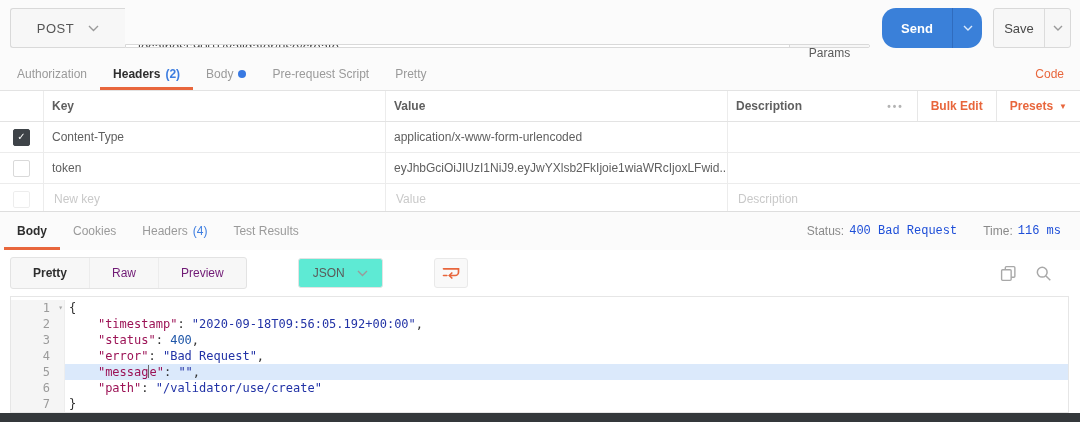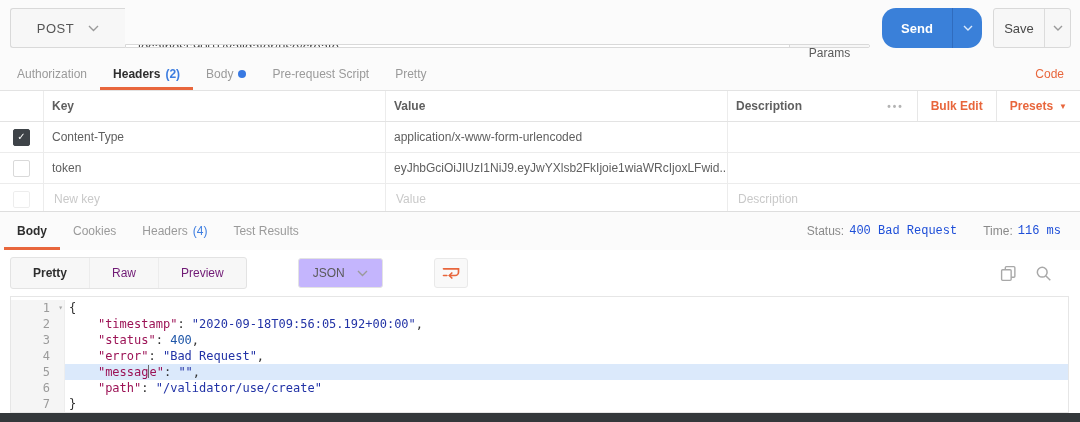--- a/index.html
+++ b/index.html
@@ -68,21 +68,21 @@
   .resp-meta{margin-left:auto;display:flex;align-items:center;gap:26px;padding-right:19px;}
   .meta-item{color:#8a8a8a;display:flex;gap:5px;}
   .meta-item .mv{color:#1d4ed8;font-family:Liberation Mono, monospace;}
 
   .resp-toolbar{position:absolute;top:250px;left:0;right:8px;height:46px;display:flex;align-items:center;
        padding:0 20px 0 10px;box-sizing:border-box;background:#fff;gap:37px;}
   .seg-group{display:flex;height:30px;border:1px solid #e3e3e3;border-radius:3px;background:#f7f7f7;overflow:hidden;}
   .seg{display:flex;align-items:center;padding:0 22px;color:#701a75;cursor:pointer;border-left:1px solid #ececec;}
   .seg:first-child{border-left:none;}
   .seg.active{color:#2e2e2e;font-weight:700;}
-  .json-select{margin-left:14px;height:30px;border:1px solid #e3e3e3;border-radius:3px;background:#c4b5fd;
+  .json-select{margin-left:14px;height:30px;border:1px solid #e3e3e3;border-radius:3px;background:#5eead4;
        display:flex;align-items:center;gap:12px;padding:0 14px;color:#5a5a5a;cursor:pointer;box-sizing:border-box;}
   .wrap-btn{margin-left:14px;width:34px;height:30px;border:1px solid #e9e9e9;border-radius:3px;background:#f9f9f9;
        display:flex;align-items:center;justify-content:center;cursor:pointer;box-sizing:border-box;}
   .tool-icons{margin-left:auto;display:flex;align-items:center;gap:18px;}
   .tool-icons span{cursor:pointer;display:flex;}
 
   
   .code-box{position:absolute;top:296px;left:10px;width:1059px;height:117px;border:1px solid #e6e6e6;
        background:#fff;box-sizing:border-box;overflow:hidden;
        font-family:"DejaVu Sans Mono","Liberation Mono",monospace;font-size:12px;}

